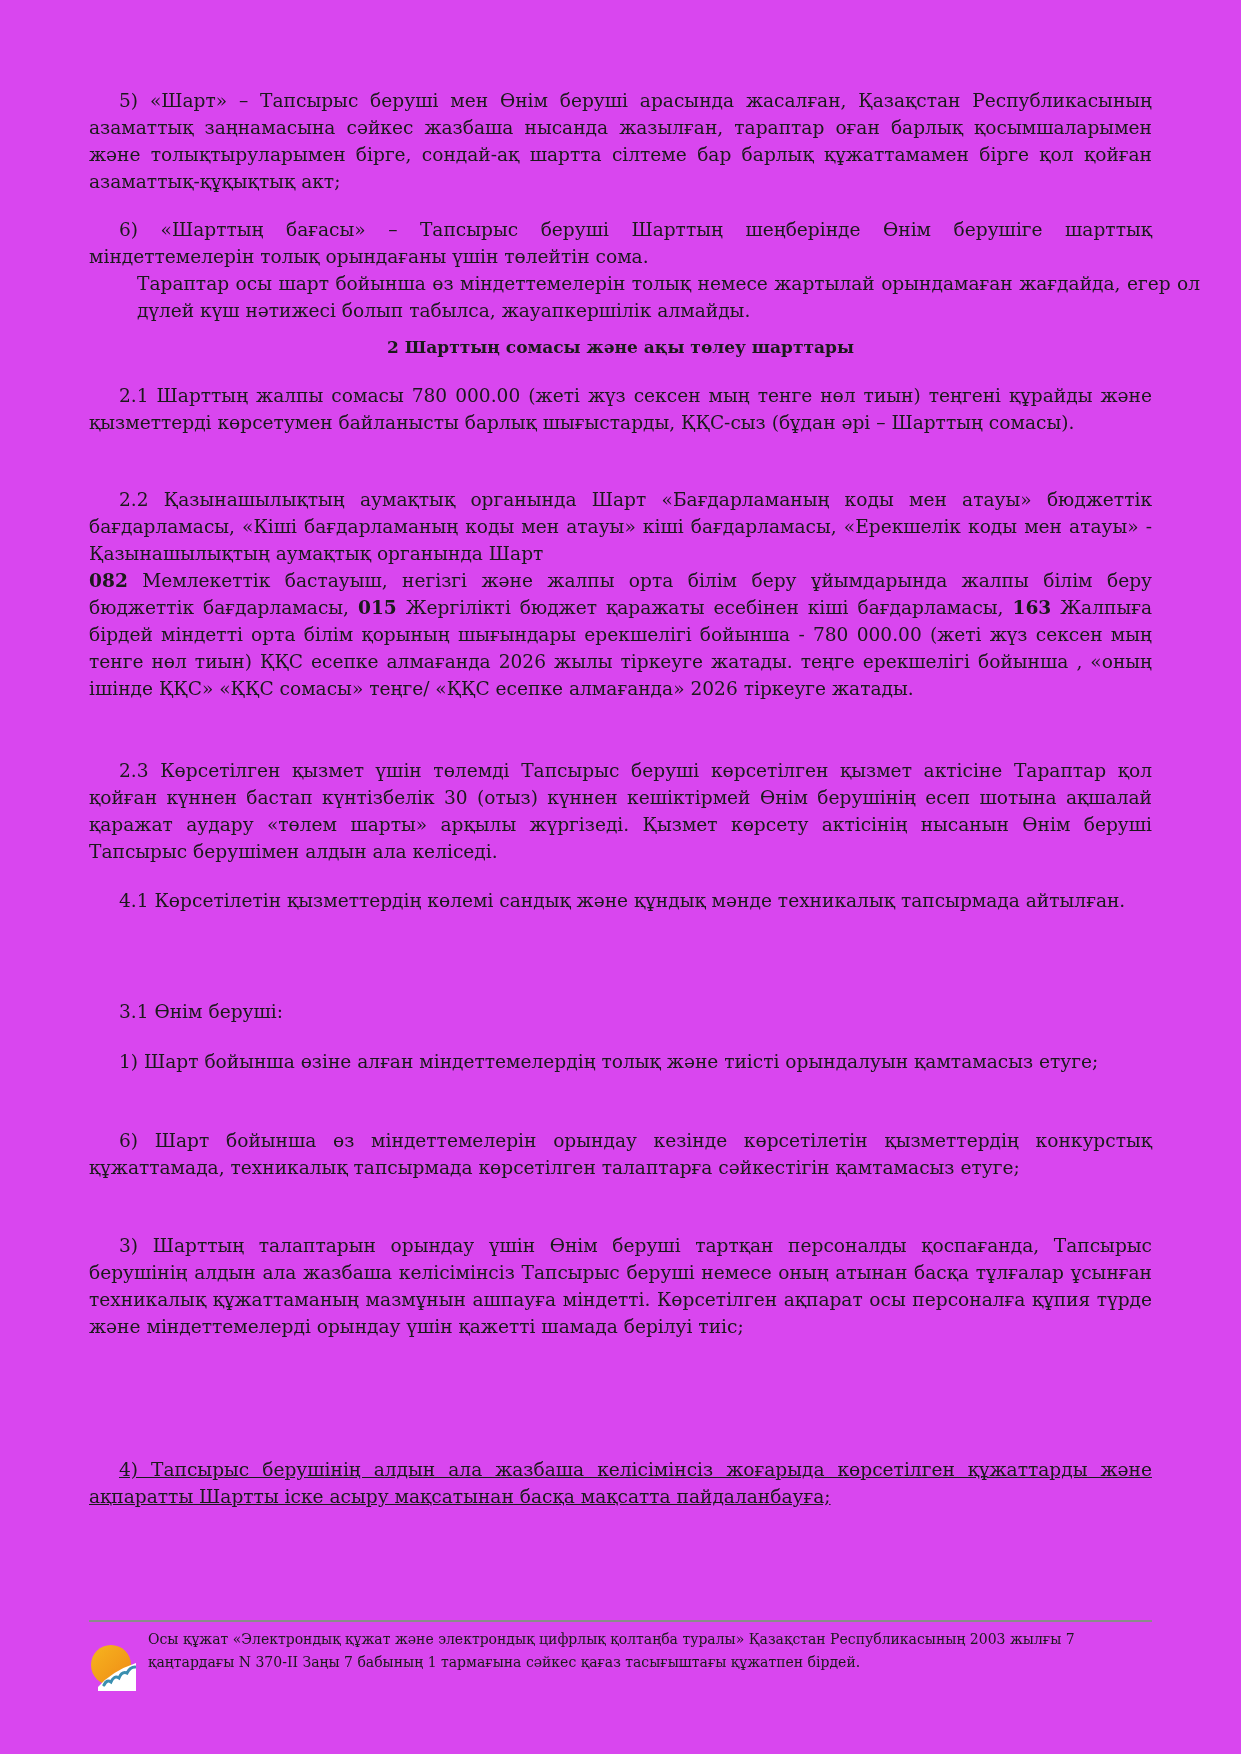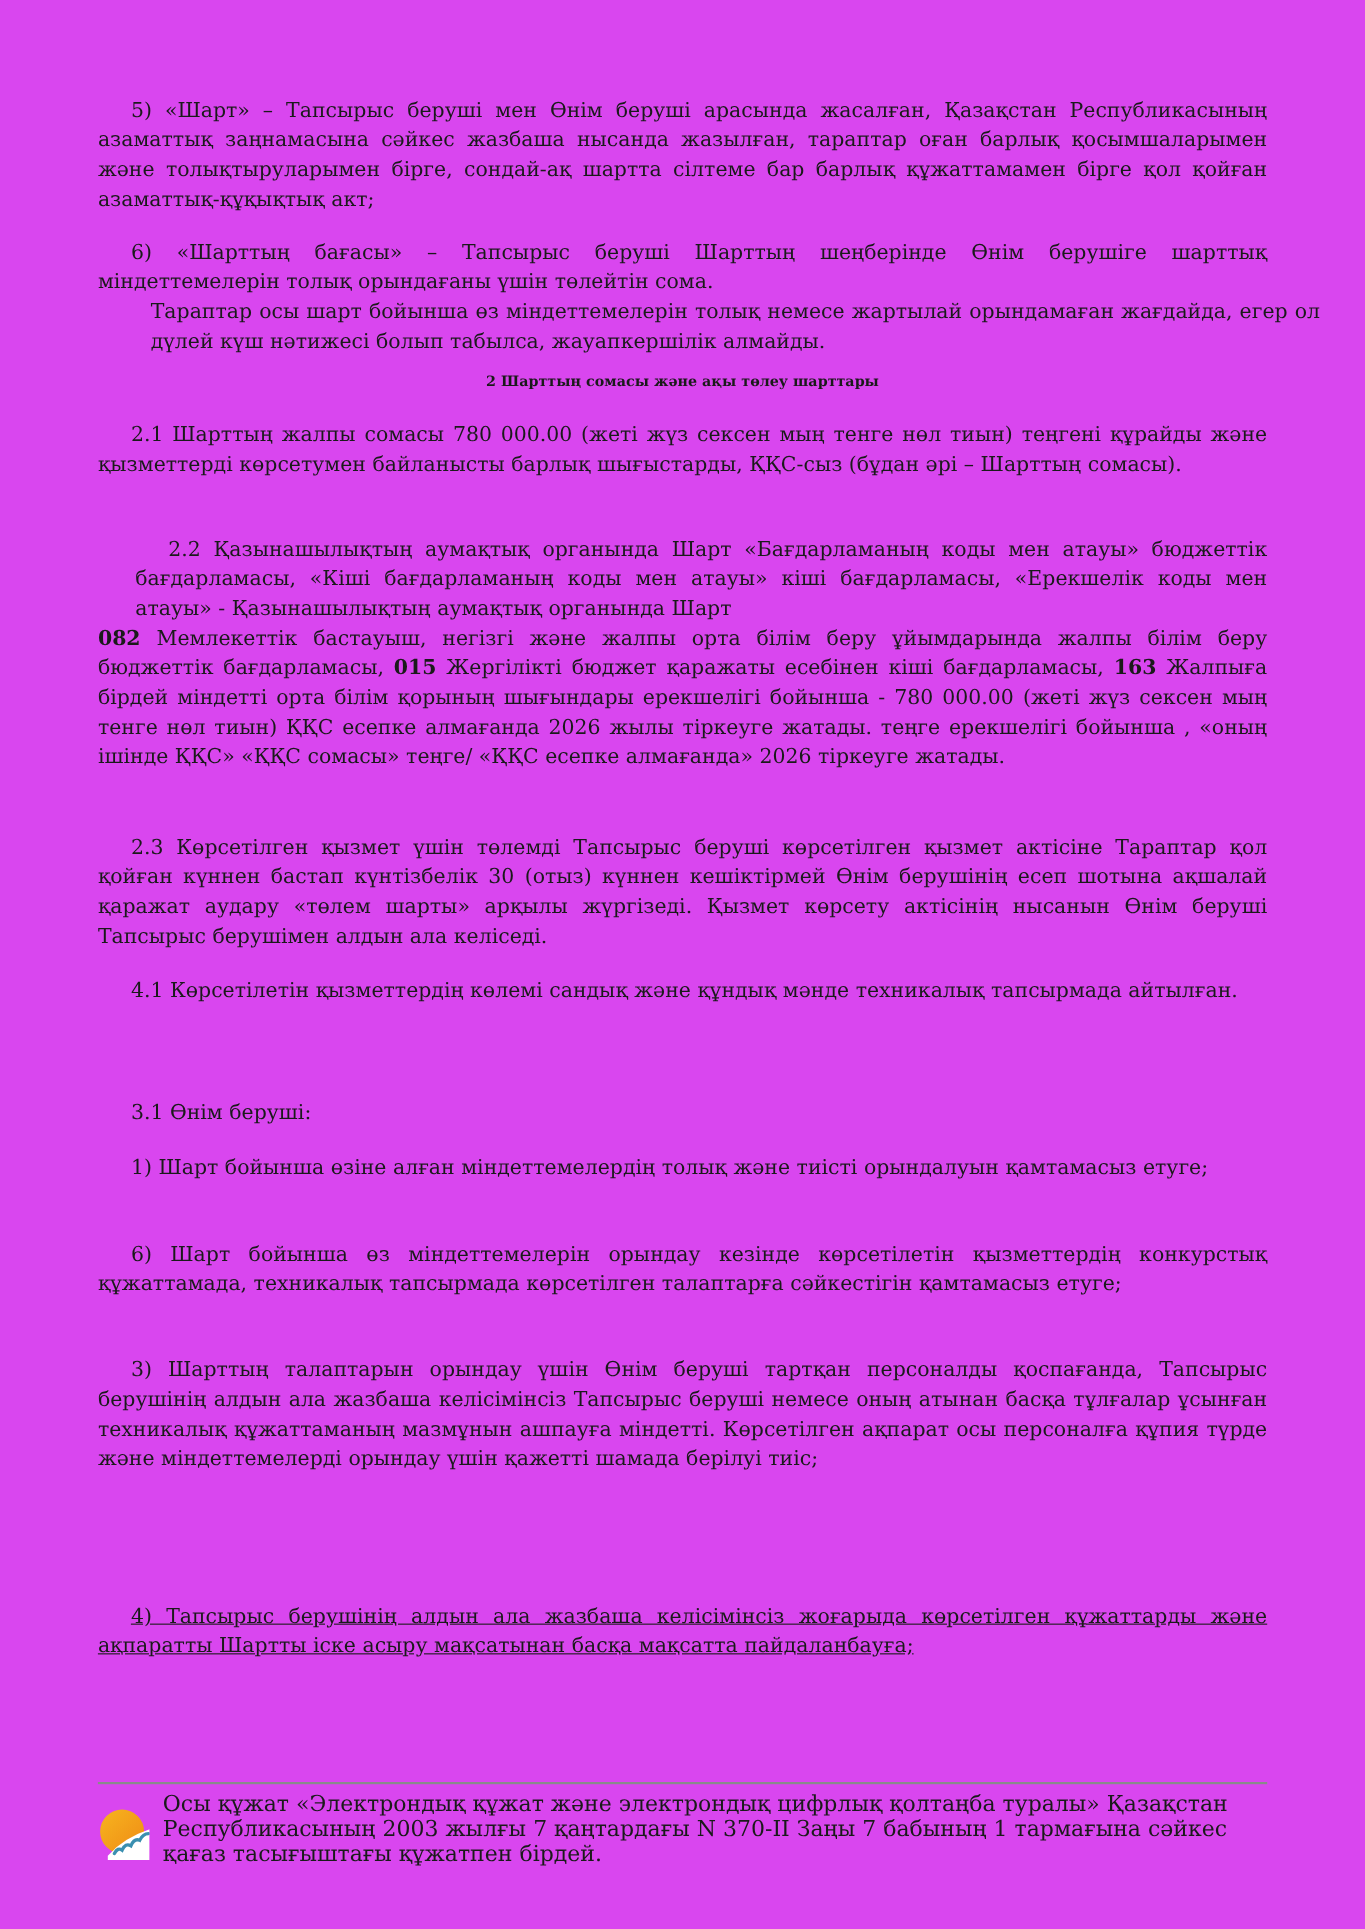--- a/index.html
+++ b/index.html
@@ -6,30 +6,30 @@
   body { width: 1241px; height: 1754px; position: relative; overflow: hidden; color: #1a1a1a; }
   .page { position: absolute; left: 0; top: 0; width: 1241px; height: 1754px; background: #d946ef; }
   .para {
     position: absolute; left: 89px; width: 1063px;
     font-family: "DejaVu Serif", serif; font-size: 18.6px; line-height: 27px;
     text-align: justify; margin: 0;
   }
   .indent { text-indent: 30px; }
   .heading {
     position: absolute; left: 89px; width: 1063px;
-    font-family: "DejaVu Serif", serif; font-size: 13px; line-height: 27px;
+    font-family: "DejaVu Serif", serif; font-size: 17px; line-height: 27px;
     font-weight: bold; text-align: center; margin: 0;
   }
-  .line { display: block; margin-left: 34px; }
+  .line { display: block; }
   .last { text-align-last: left; }
   b.code { font-weight: bold; }
   .rule { position: absolute; left: 89px; top: 1620px; width: 1063px; height: 2px; background: #8a8a8a; }
   .footer-text {
     position: absolute; left: 148px; top: 1628px; width: 980px;
-    font-family: "DejaVu Serif", serif; font-size: 20px; line-height: 23px; color: #1a1a1a;
+    font-family: "DejaVu Serif", serif; font-size: 14px; line-height: 23px; color: #1a1a1a;
   }
   .logo { position: absolute; left: 90px; top: 1641px; width: 46px; height: 50px; }
 </style>
 </head>
 <body>
 
 <div class="page">
 
   <p class="para indent" style="top:87px;">5) «Шарт» – Тапсырыс беруші мен Өнім беруші арасында жасалған, Қазақстан Республикасының азаматтық заңнамасына сәйкес жазбаша нысанда жазылған, тараптар оған барлық қосымшаларымен және толықтыруларымен бірге, сондай-ақ шартта сілтеме бар барлық құжаттамамен бірге қол қойған азаматтық-құқықтық акт;</p>
 

